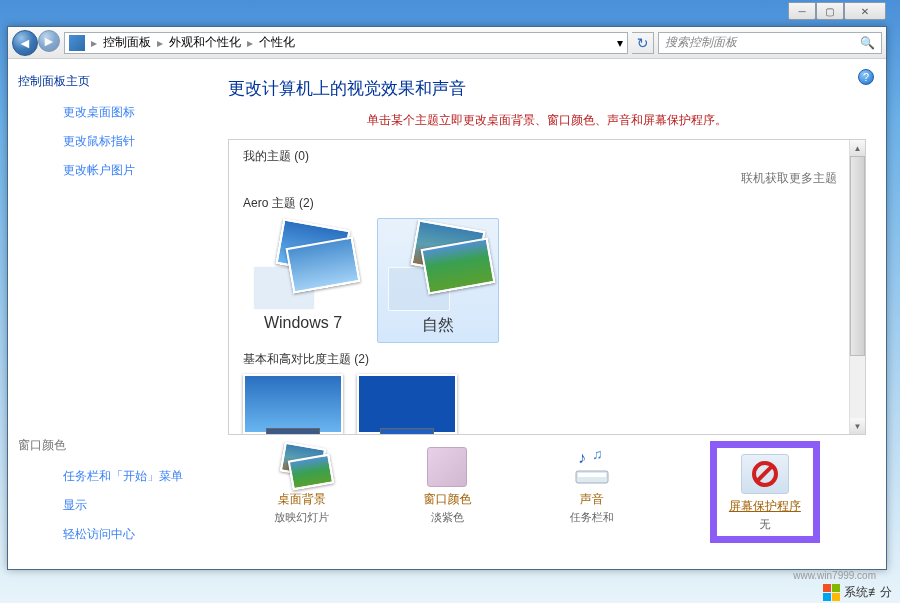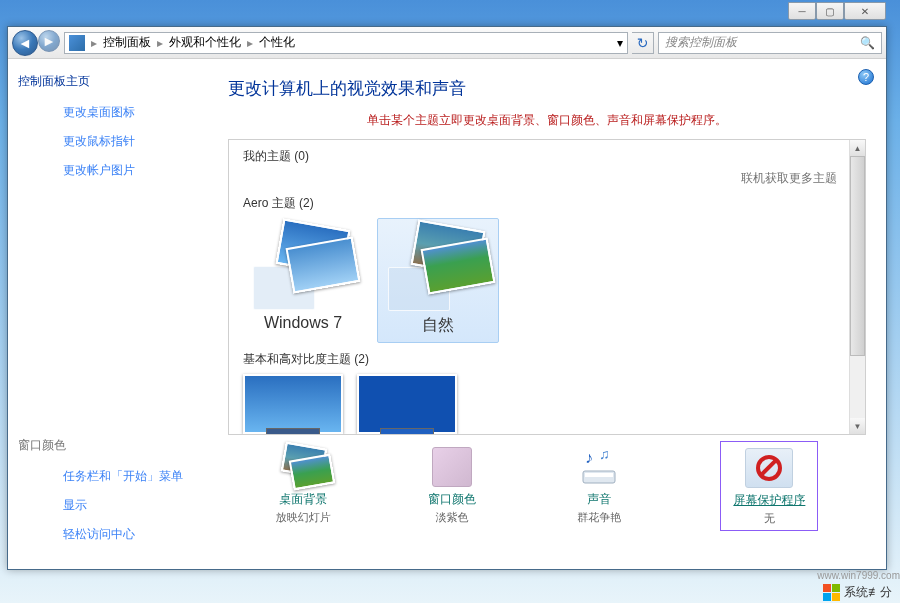--- a/index.html
+++ b/index.html
@@ -54,39 +54,39 @@
     .bc-item { display: flex; flex-direction: column; align-items: center; }
     .bc-thumb { width: 100px; height: 60px; background: linear-gradient(#2a6fc0, #69b5f0); border: 2px solid #fff; box-shadow: 0 1px 3px rgba(0,0,0,0.4); position: relative; }
     .bc-task { position: absolute; bottom: -10px; left: 50%; transform: translateX(-50%); width: 54px; height: 14px; background: #3a5a8a; border: 1px solid #666; }
     
     .scrollbar-v { position: absolute; top: 0; right: 0; width: 16px; height: 100%; background: #f0f0f0; border-left: 1px solid #ddd; }
     .scrollbar-v .btn { height: 16px; background: linear-gradient(#f8f8f8, #e0e0e0); display: flex; align-items: center; justify-content: center; font-size: 8px; color: #666; }
     .scrollbar-v .thumb { position: absolute; top: 16px; width: 100%; height: 200px; background: linear-gradient(90deg, #e8e8e8, #d0d0d0); border: 1px solid #bbb; }
     
     .bottom-opts { display: flex; justify-content: space-around; padding-top: 10px; }
     .opt { display: flex; flex-direction: column; align-items: center; gap: 2px; font-size: 12px; }
-    .opt.highlighted { border: 1px solid #8b5cf6; padding: 4px 12px; margin-top: -4px; }
+    .opt.highlighted { border: 7px solid #8b5cf6; padding: 4px 12px; margin-top: -4px; }
     .opt-icon { width: 52px; height: 44px; display: flex; align-items: center; justify-content: center; position: relative; }
-    .opt-title { color: #0f766e; cursor: pointer; }
+    .opt-title { color: #a16207; cursor: pointer; }
     .opt-desc { color: #666; font-size: 11px; }
     
     .bg-icon .stack { width: 42px; height: 30px; }
     .bg-icon .stack.a { background: linear-gradient(#3a7fb0,#5a9fb0,#8a7050); top: 0; right: 4px; }
     .bg-icon .stack.b { background: linear-gradient(#5090d0,#3aa050,#5aa030); top: 12px; right: -4px; }
     .color-sq { width: 40px; height: 40px; background: linear-gradient(135deg, #e8d0e8, #d0b8d0); border: 1px solid #c0a8c0; border-radius: 3px; }
     .sound-icon svg { width: 44px; height: 40px; }
     .ss-icon { width: 48px; height: 40px; background: linear-gradient(#e8f0f8, #d0e0f0); border-radius: 3px; border: 1px solid #c0d0e0; display: flex; align-items: center; justify-content: center; position: relative; }
     .ss-icon .no { width: 26px; height: 26px; border-radius: 50%; border: 4px solid #d02020; position: relative; }
     .ss-icon .no::after { content: ''; position: absolute; top: 50%; left: -2px; right: -2px; height: 4px; background: #d02020; transform: rotate(-45deg) translateY(-50%); }
     
     .watermark { position: absolute; bottom: 2px; right: 8px; font-size: 12px; color: #333; display: flex; align-items: center; gap: 4px; }
     .watermark .logo { display: grid; grid-template: repeat(2, 8px) / repeat(2, 8px); gap: 1px; }
     .watermark .q { width: 8px; height: 8px; }
     .q.r{background:#f25022}.q.g{background:#7fba00}.q.b{background:#00a4ef}.q.y{background:#ffb900}
-    .url { position: absolute; bottom: 2px; right: 0; font-size: 10px; color: #999; text-align: center; }
+    .url { position: absolute; bottom: 2px; right: 24px; font-size: 10px; color: #999; text-align: center; }
   </style>
 </head>
 <body>
 
 <div class="window">
   <div class="titlebar-controls">
     <div class="win-btn">─</div>
     <div class="win-btn">▢</div>
     <div class="win-btn close">✕</div>
   </div>
@@ -195,21 +195,21 @@
         <div class="opt">
           <div class="opt-icon sound-icon">
             <svg viewBox="0 0 44 40">
                 <text x="8" y="16" font-size="16" fill="#2060c0">♪</text>
                 <text x="22" y="12" font-size="14" fill="#4080d0">♫</text>
                 <rect x="6" y="24" width="32" height="12" rx="2" fill="#e0e8f0" stroke="#a0b0c0"></rect>
                 <rect x="8" y="26" width="28" height="4" fill="#fff"></rect>
               </svg>
           </div>
           <div class="opt-title">声音</div>
-          <div class="opt-desc">群花争艳</div>
+          <div class="opt-desc">任务栏和</div>
         </div>
         <div class="opt highlighted">
           <div class="opt-icon">
               <div class="ss-icon">
                 <div class="no"></div>
               </div>
             </div>
           <div class="opt-title" style="text-decoration:underline">屏幕保护程序</div>
           <div class="opt-desc">无</div>
         </div>

